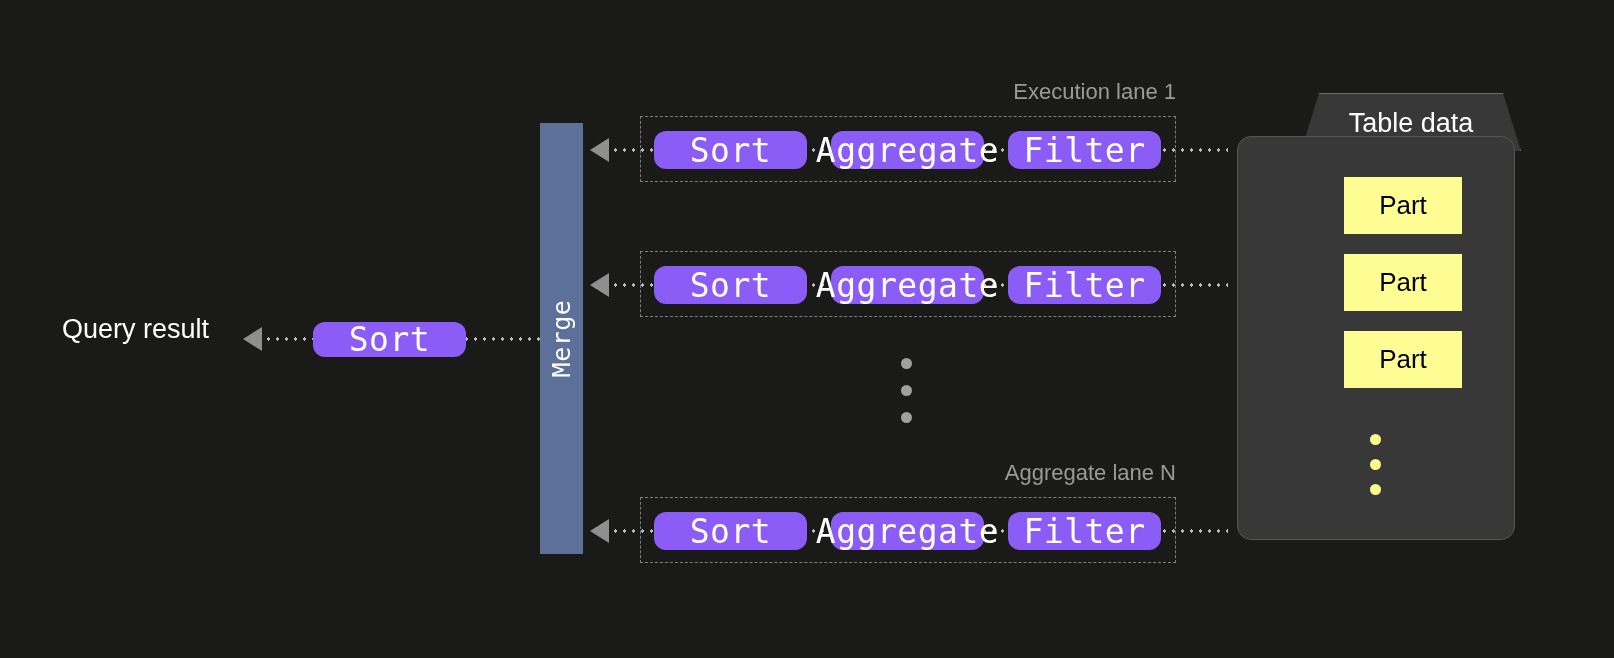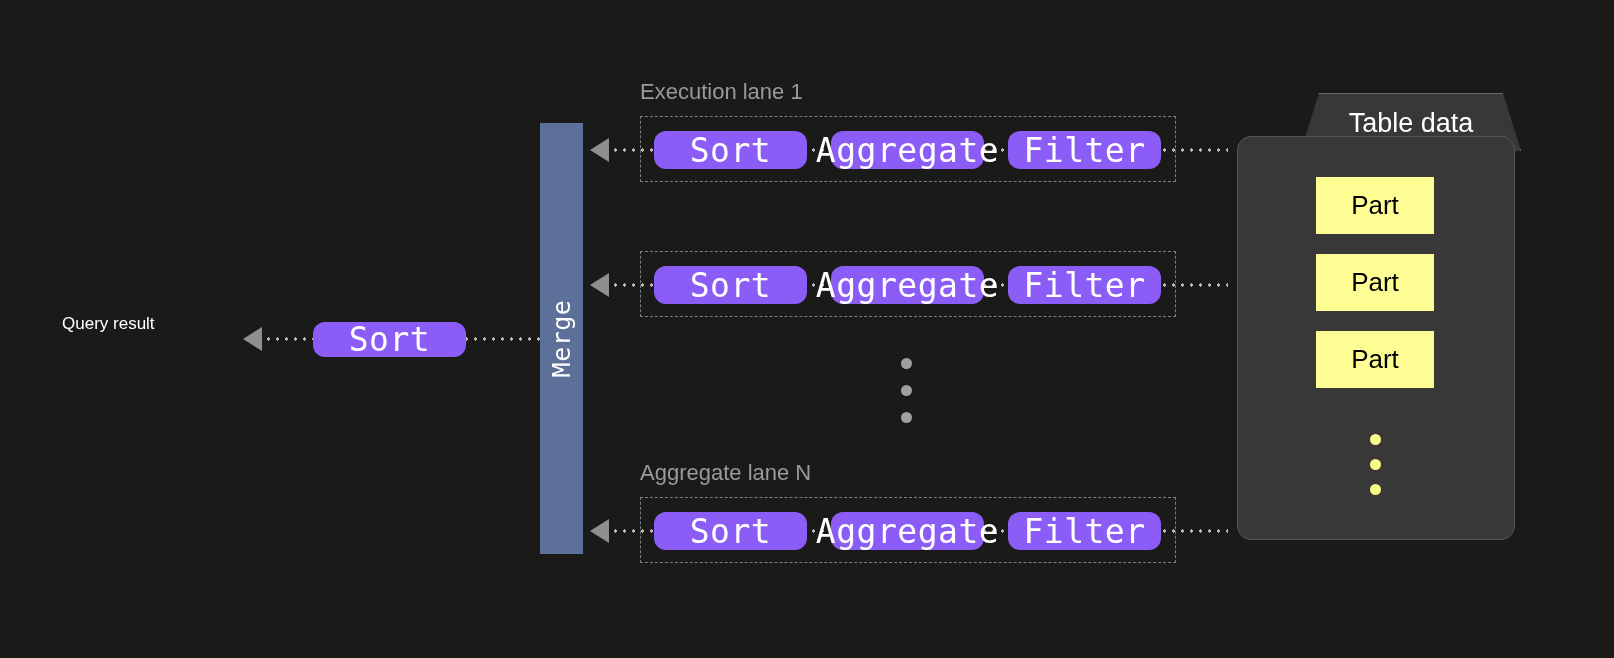--- a/index.html
+++ b/index.html
@@ -33,21 +33,21 @@
     justify-content: center;
     box-sizing: border-box;
     z-index: 3;
     border-radius: 12px;
   }
 
   .lane-label {
     position: absolute;
     color: #9a9a9a;
     font-size: 22px;
-    text-align: left;
+    text-align: right;
     white-space: nowrap;
     z-index: 2;
   }
 
   .lane-frame {
     position: absolute;
     border: 1px dashed #7d7d7d;
     box-sizing: border-box;
     z-index: 1;
   }
@@ -87,21 +87,21 @@
     color: #ffffff;
     font-family: "DejaVu Sans Mono", monospace;
     font-size: 25px;
     letter-spacing: 0.5px;
   }
 
   
   #query-result {
     position: absolute;
     color: #ffffff;
-    font-size: 17px;
+    font-size: 27px;
     white-space: nowrap;
     z-index: 4;
     text-align: right;
   }
 
   
   .dots {
     position: absolute;
     display: flex;
     flex-direction: column;
@@ -171,20 +171,21 @@
     position: absolute;
     width: 118px;
     height: 57px;
     background: #fdfd94;
     color: #000000;
     font-size: 26px;
     display: flex;
     align-items: center;
     justify-content: center;
     z-index: 3;
+    margin-left: 28px;
   }
 </style>
 </head>
 <body>
 
 <div id="canvas">
 
   <div id="query-result" style="left:62px; top:314px;">Query result</div>
 
   <div class="arrow-left" style="left:243px; top:327px;"></div>

